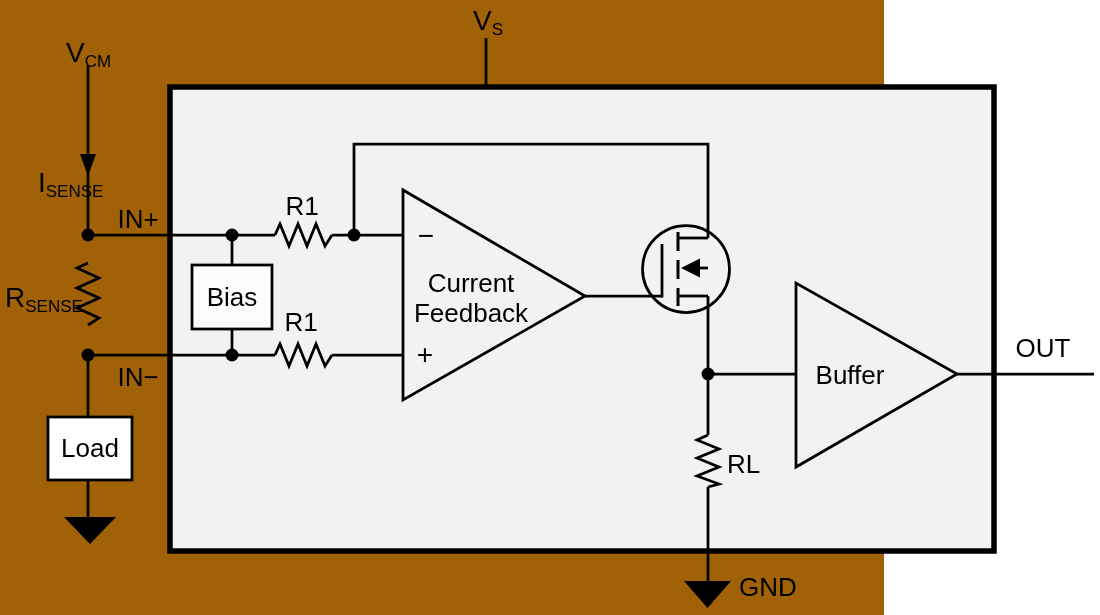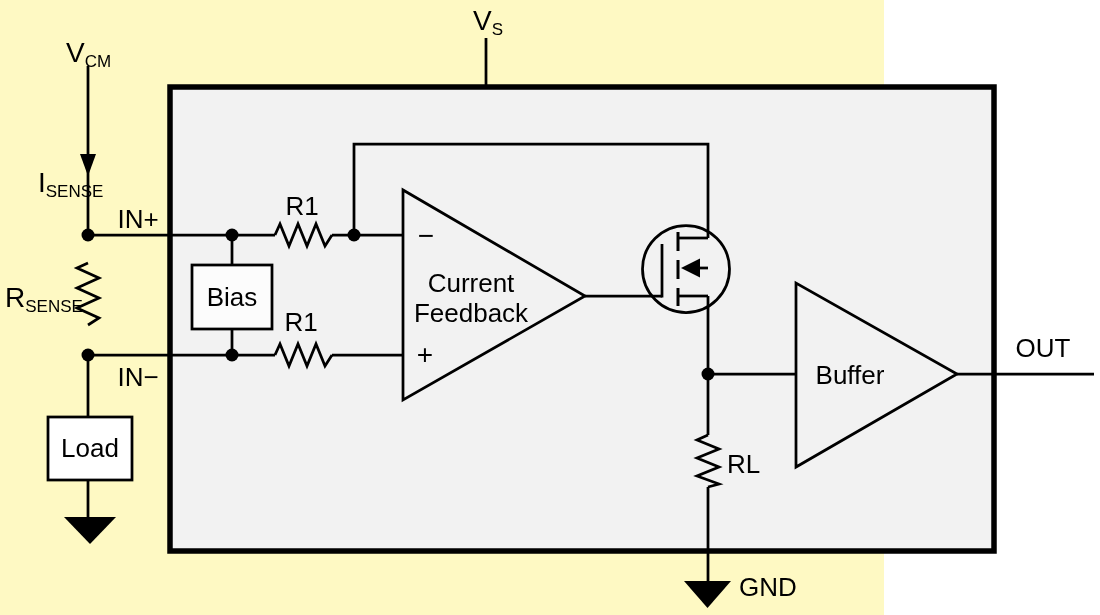--- a/index.html
+++ b/index.html
@@ -7,21 +7,21 @@
     padding: 0;
     background: #ffffff;
     width: 1100px;
     height: 615px;
     overflow: hidden;
   }
   #stage {
     position: relative;
     width: 884px;
     height: 615px;
-    background: #fef9c3;
+    background: #a16207;
   }
   svg {
     display: block;
     font-family: "Liberation Sans", "DejaVu Sans", sans-serif;
   }
   .lbl {
     font-size: 26px;
     fill: #000000;
   }
   .lbl-main {

